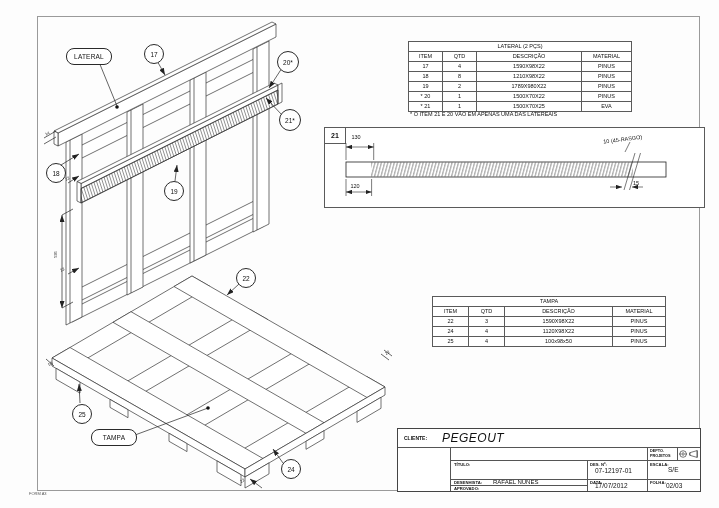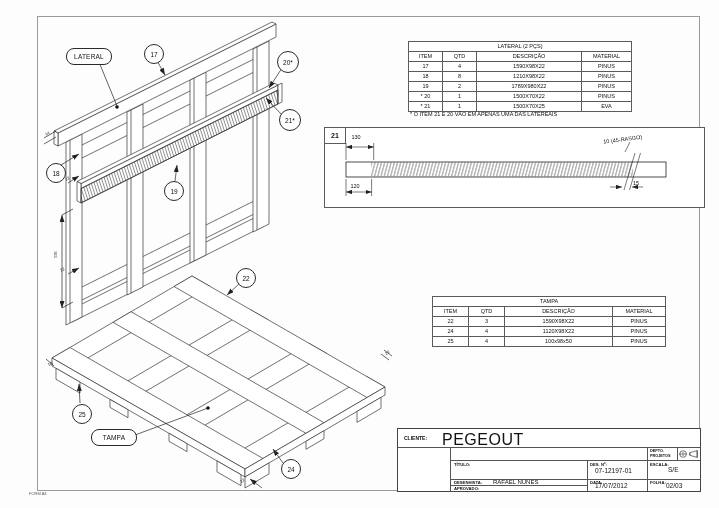--- a/index.html
+++ b/index.html
@@ -28,21 +28,21 @@
   .detail-box{position:absolute;left:324px;top:127px;width:379px;height:79px;border:0.8px solid #5a5a5a;background:#fff;z-index:3;}
   .detail-tag{position:absolute;left:0;top:0;width:20px;height:15px;border-right:0.8px solid #5a5a5a;border-bottom:0.8px solid #5a5a5a;
               font-size:7px;font-weight:bold;text-align:center;line-height:15px;}
   .detail-dim{position:absolute;font-size:5.5px;color:#111;white-space:nowrap;}
 
   
   .tblock{position:absolute;left:397px;top:428px;width:302px;height:62px;border:0.9px solid #444;background:#fff;z-index:7;}
   .tb-line{position:absolute;background:#555;}
   .tb-label{position:absolute;font-size:4.2px;font-weight:bold;color:#111;white-space:nowrap;}
   .tb-value{position:absolute;font-size:6.5px;color:#111;white-space:nowrap;}
-  .cliente-value{position:absolute;font-size:16px;letter-spacing:.5px;}
+  .cliente-value{position:absolute;font-size:12px;letter-spacing:.5px;font-style:italic;}
   .proj-icons{position:absolute;left:281px;top:20px;width:20px;height:10px;display:flex;gap:2px;align-items:center;}
 </style>
 </head>
 <body>
 
 <div class="sheet">
   <div class="border-rect"></div>
   <div class="form-label">FORM A3</div>
 
   <svg class="draw-svg" style="left:42px;top:18px" width="280" height="320" viewBox="0 0 280 320">

